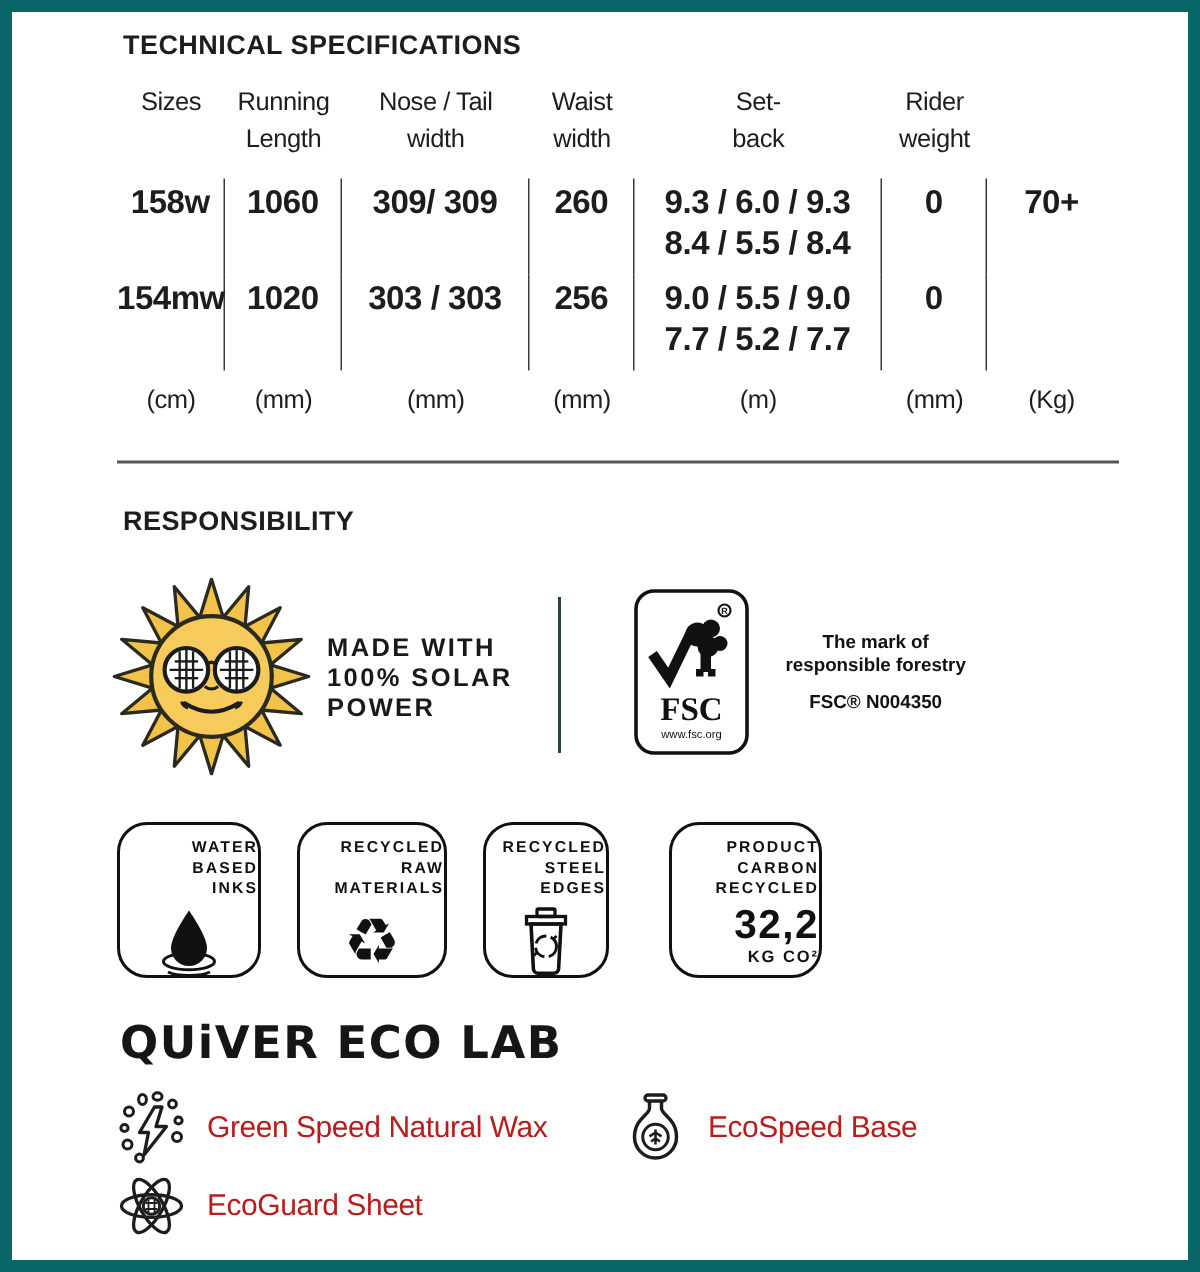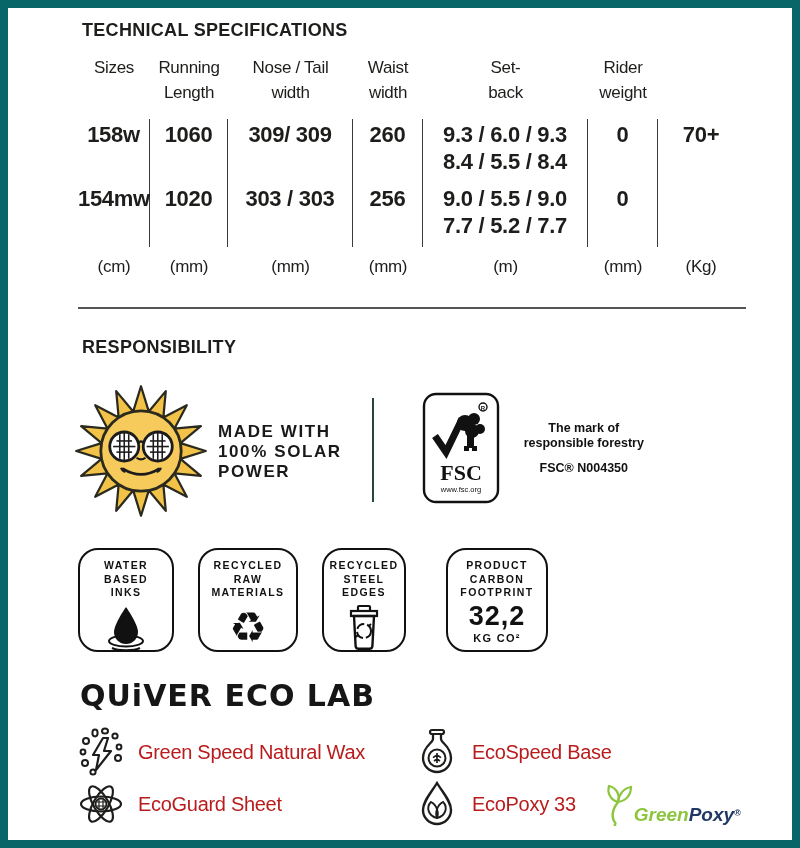--- a/index.html
+++ b/index.html
@@ -27,21 +27,21 @@
   .solar-row{display:flex;align-items:flex-start;margin-top:26px;}
   .sun-svg{margin-left:-4px;flex:0 0 auto;}
   .solar-text{margin:38px 0 0 10px;font-size:17px;font-weight:700;letter-spacing:1.6px;line-height:20px;color:#191919;}
   .vdiv{width:2px;height:104px;background:#27473c;margin:14px 0 0 30px;flex:0 0 auto;}
   .fsc-block{display:flex;align-items:center;margin:8px 0 0 48px;}
   .fsc-text{margin-left:24px;text-align:center;font-size:12.5px;font-weight:700;color:#111;}
   .fsc-tagline{line-height:15px;}
   .fsc-license{margin-top:10px;}
   
   .badges-row{display:flex;margin-top:30px;gap:24px;align-items:flex-start;}
-  .badge{box-sizing:border-box;border:2px solid #111;border-radius:20px;height:104px;padding-top:9px;text-align:center;}
+  .badge{box-sizing:border-box;border:2px solid #111;border-radius:20px;height:104px;padding-top:9px;text-align:right;}
   .badge-1{width:96px;}.badge-2{width:100px;}.badge-3{width:84px;}.badge-4{width:102px;margin-left:16px;}
   .badge-label{font-size:10.5px;font-weight:700;letter-spacing:1.4px;line-height:13.5px;color:#111;}
   .badge-icon{height:52px;display:flex;align-items:center;justify-content:center;margin-top:2px;}
   .recycle-glyph{font-size:42px;line-height:42px;color:#111;}
   .badge-value{font-size:27px;font-weight:700;letter-spacing:1px;margin-top:1px;color:#111;}
   .badge-unit{font-size:11px;font-weight:700;letter-spacing:1.3px;color:#111;}
   
   .ecolab-title{font-family:"DejaVu Sans",sans-serif;font-size:30px;font-weight:700;letter-spacing:1px;margin:26px 0 0 2px;color:#161616;}
   .eco-grid{display:grid;grid-template-columns:338px auto;row-gap:6px;margin-top:16px;}
   .eco-item{display:flex;align-items:center;gap:14px;height:46px;}
@@ -202,21 +202,21 @@
             <path d="M13,13 h20 l-1.6,30 a3,3 0 0 1 -3,2.8 h-10.8 a3,3 0 0 1 -3,-2.8 Z" fill="none" stroke="#111" stroke-width="2.4"></path>
             <circle cx="23" cy="28" r="7" fill="none" stroke="#111" stroke-width="2" stroke-dasharray="9 3"></circle>
             <path d="M28,23 l2,-2 M17,32 l-2,2" stroke="#111" stroke-width="1.8"></path>
           </svg>
         </div>
       </div>
 
       <div class="badge badge-4">
         <div class="badge-label pre">PRODUCT
 CARBON
-FOOTPRINT</div>
+RECYCLED</div>
         <div class="badge-value">32,2</div>
         <div class="badge-unit">KG CO²</div>
       </div>
     </div>
 
     <div class="ecolab-title">QUiVER ECO LAB</div>
 
     <div class="eco-grid">
 
       <div class="eco-item">
@@ -253,35 +253,16 @@
             <ellipse cx="23" cy="23" rx="20" ry="7.5"></ellipse>
             <ellipse cx="23" cy="23" rx="20" ry="7.5" transform="rotate(60 23 23)"></ellipse>
             <ellipse cx="23" cy="23" rx="20" ry="7.5" transform="rotate(120 23 23)"></ellipse>
           </g>
           <circle cx="23" cy="23" r="5.5" fill="none" stroke="#1d1d1b" stroke-width="2"></circle>
           <path d="M19,21 h8 M19,25 h8 M21,19 v8 M25,19 v8" stroke="#1d1d1b" stroke-width="1.2"></path>
         </svg>
         <span class="eco-label">EcoGuard Sheet</span>
       </div>
 
-      <div class="eco-item">
-        <svg width="42" height="48" viewBox="0 0 42 48">
-          <path d="M21,3 C15,13 7,21 7,30 a14,14 0 0 0 28,0 C35,21 27,13 21,3 Z" fill="none" stroke="#1d1d1b" stroke-width="2.4"></path>
-          <path d="M21,38 C12,36 10,27 15,22 C21,25 23,33 21,38 Z" fill="none" stroke="#1d1d1b" stroke-width="1.9"></path>
-          <path d="M21,38 C30,36 32,27 27,22 C21,25 19,33 21,38 Z" fill="none" stroke="#1d1d1b" stroke-width="1.9"></path>
-        </svg>
-        <span class="eco-label">EcoPoxy 33</span>
-        <span class="greenpoxy">
-          <svg width="30" height="44" viewBox="0 0 30 44">
-            <path d="M12,42 C7,36 8,28 14,20" fill="none" stroke="#8CC63F" stroke-width="2.4"></path>
-            <path d="M14,20 C6,18 3,10 5,4 C13,6 16,13 14,20 Z" fill="none" stroke="#8CC63F" stroke-width="2.2"></path>
-            <path d="M14,20 C15,12 20,6 27,5 C27,13 22,19 14,20 Z" fill="none" stroke="#8CC63F" stroke-width="2.2"></path>
-            <circle cx="11" cy="43" r="1.4" fill="#8CC63F"></circle>
-          </svg>
-          <span class="gp-green">Green</span>
-            <span class="gp-navy">Poxy</span>
-            <span class="gp-reg">®</span>
-        </span>
-      </div>
 
     </div>
   </div>
 </div>
 
 </body></html>

